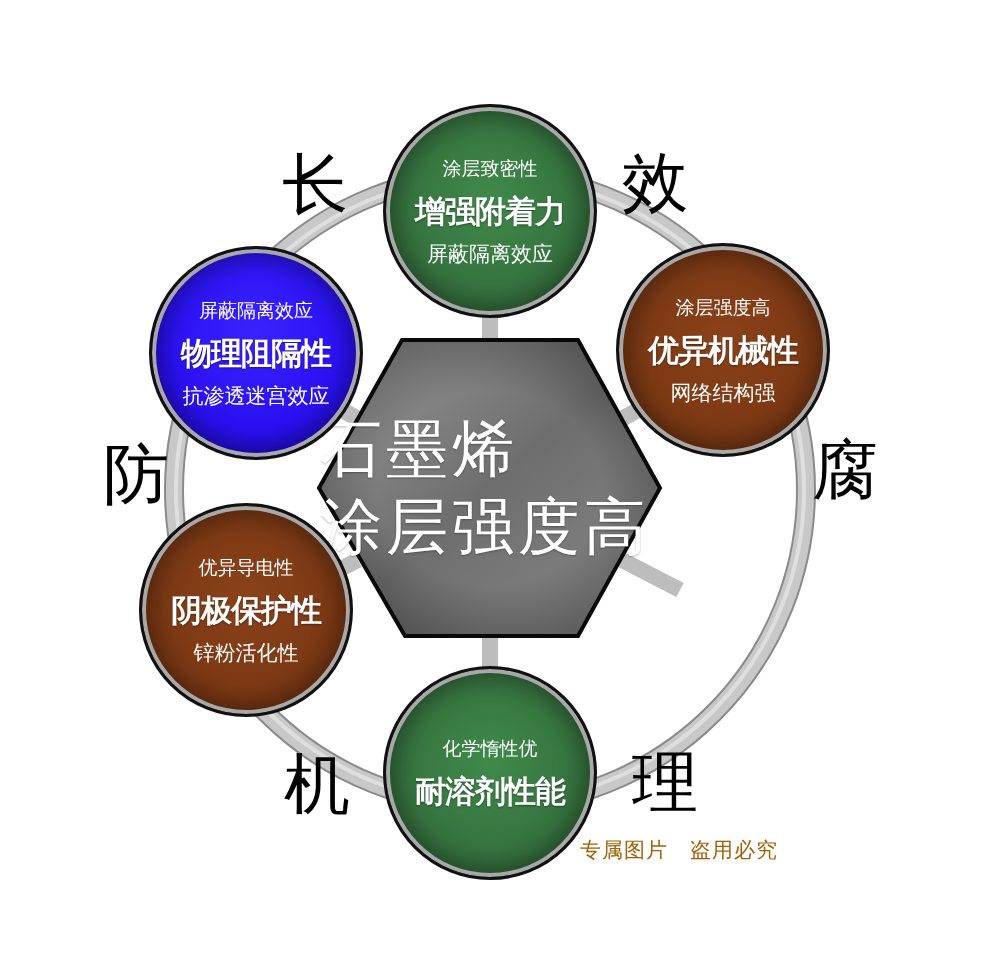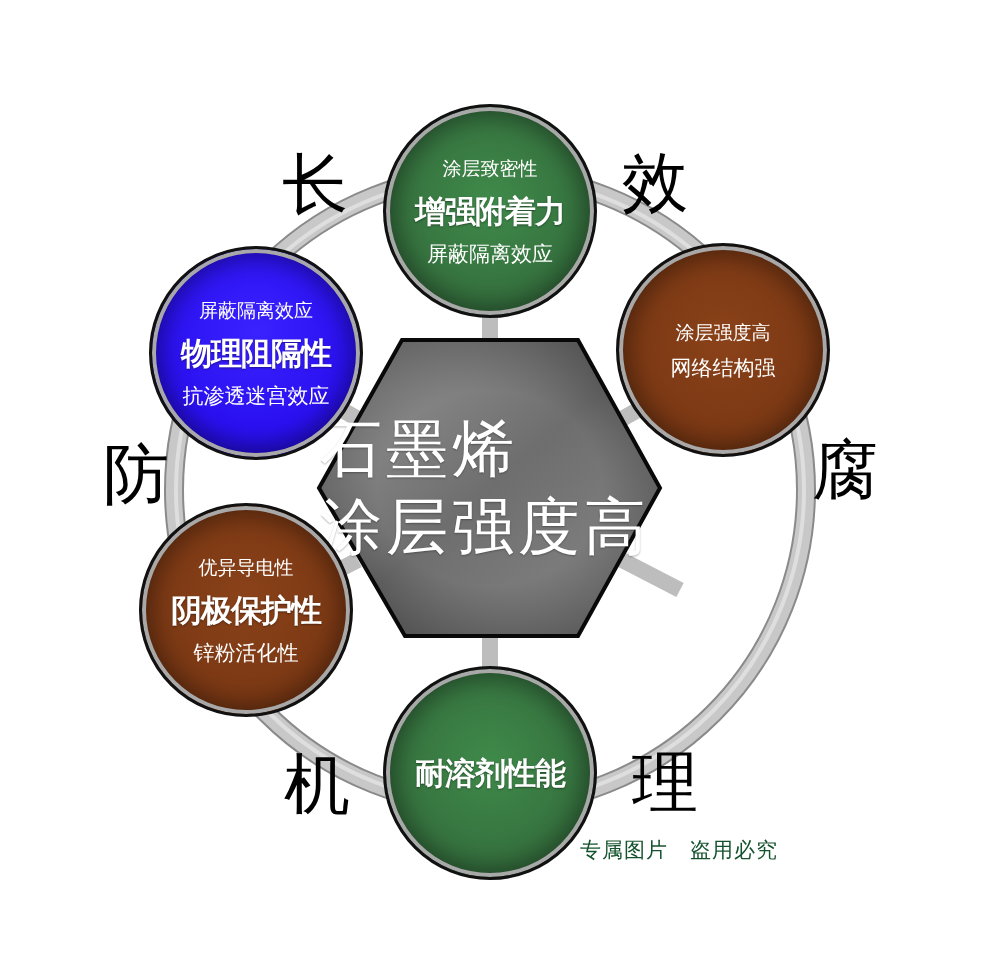--- a/index.html
+++ b/index.html
@@ -15,21 +15,21 @@
   }
   .node .l1 { font-size: 19px; line-height: 36px; }
   .node .l2 { font-size: 31px; line-height: 50px; font-weight: bold; letter-spacing: -1px;
               text-shadow: 0 1px 2px rgba(0,0,0,0.4); }
   .node .l3 { font-size: 21px; line-height: 36px; }
   .corner { position: absolute; font-size: 66px; color: #000; line-height: 1;
             font-family: "DejaVu Serif", "Liberation Serif", serif; }
   #hex-title { position: absolute; left: 320px; top: 410px; width: 340px; 
                color: #fff; font-size: 62px; line-height: 78px; letter-spacing: 4px;
                text-shadow: 0 1px 2px rgba(0,0,0,0.3); }
-  #watermark { position: absolute; left: 580px; top: 836px; font-size: 21px; color: #14532d;
+  #watermark { position: absolute; left: 580px; top: 836px; font-size: 21px; color: #a16207;
                letter-spacing: 1px; }
 </style>
 </head>
 <body>
 
 <div id="stage">
   <svg width="992" height="974" viewBox="0 0 992 974" style="position:absolute;left:0;top:0">
     <defs>
       <linearGradient id="hexg" x1="0" y1="0" x2="1" y2="1">
         <stop offset="0" stop-color="#9a9a9a"></stop>
@@ -67,25 +67,27 @@
   </div>
 
   <div class="node" style="left:383px;top:104px;background:radial-gradient(circle at 50% 45%, #3f8a4a 0%, #35703e 65%, #2c5c33 100%);">
     <div class="l1">涂层致密性</div>
     <div class="l2">增强附着力</div>
     <div class="l3">屏蔽隔离效应</div>
   </div>
 
   <div class="node" style="left:616px;top:243px;background:radial-gradient(circle at 50% 45%, #8a4219 0%, #7a3814 65%, #62300f 100%);">
     <div class="l1">涂层强度高</div>
+    <div class="l2">优异机械性</div>
     <div class="l3">网络结构强</div>
   </div>
 
 
   <div class="node" style="left:383px;top:666px;background:radial-gradient(circle at 50% 45%, #3f8a4a 0%, #35703e 65%, #2c5c33 100%);">
+    <div class="l1">化学惰性优</div>
     <div class="l2">耐溶剂性能</div>
   </div>
 
   <div class="node" style="left:149px;top:246px;background:radial-gradient(circle at 50% 40%, #3a22ff 0%, #2a10f0 60%, #1c08b8 100%);">
     <div class="l1">屏蔽隔离效应</div>
     <div class="l2">物理阻隔性</div>
     <div class="l3">抗渗透迷宫效应</div>
   </div>
 
   <div class="node" style="left:139px;top:503px;background:radial-gradient(circle at 50% 45%, #8a4219 0%, #7a3814 65%, #62300f 100%);">

